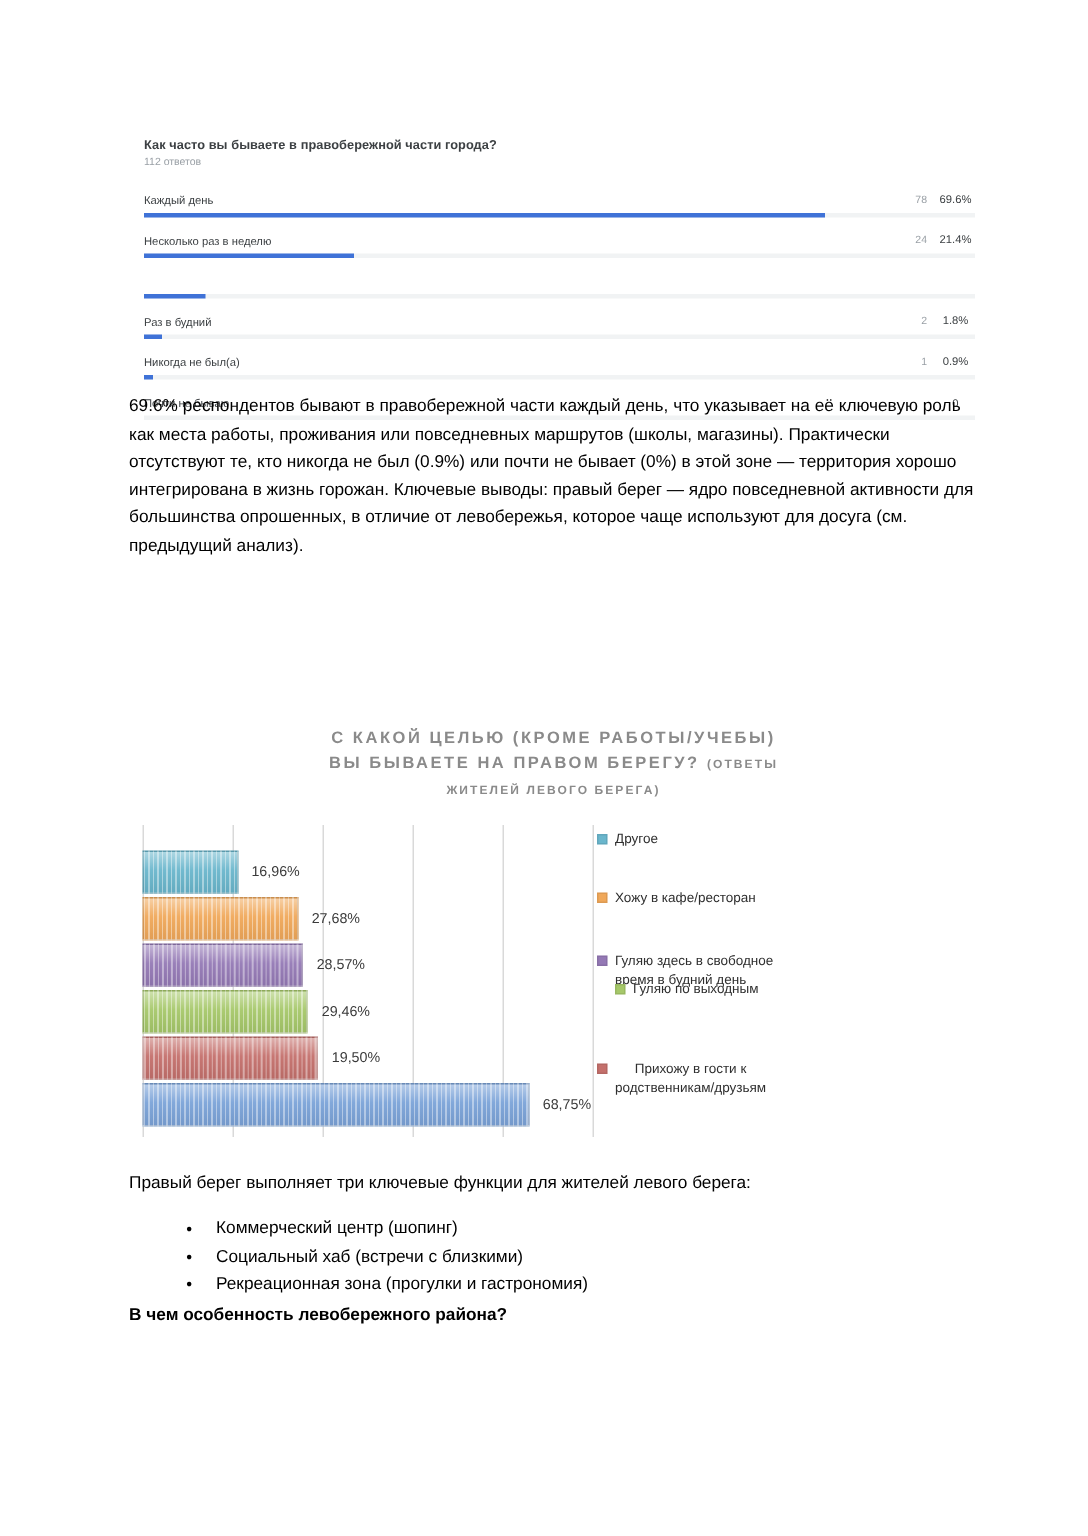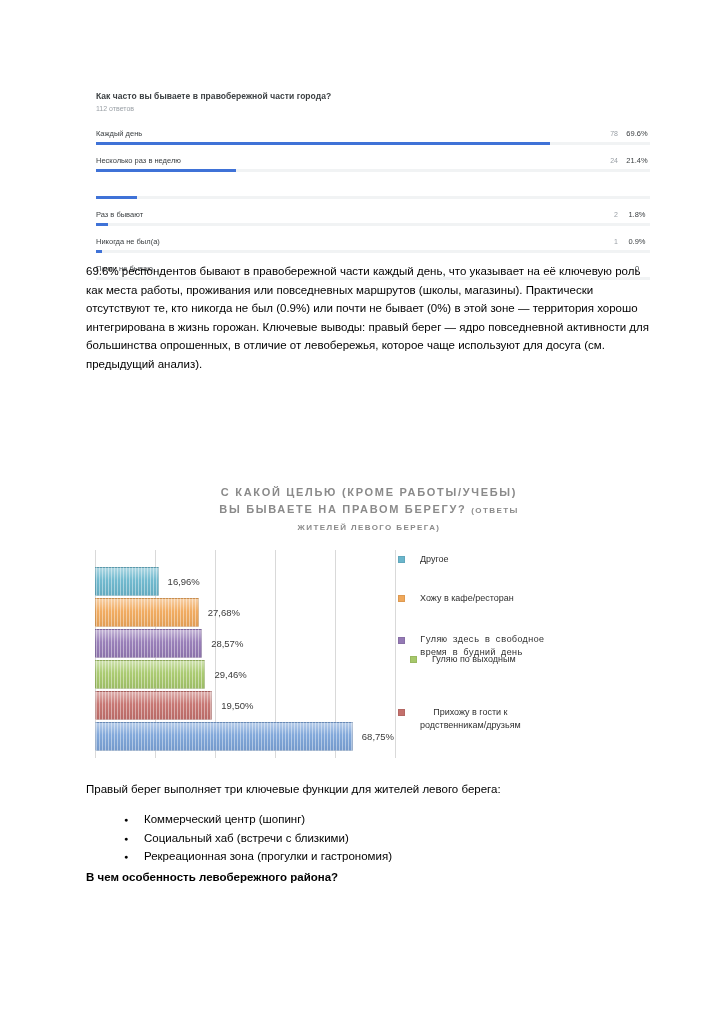--- a/index.html
+++ b/index.html
@@ -194,21 +194,21 @@
     position: absolute;
     left: 312px;
     top: 0;
     width: 254px;
     height: 208px;
   }
   .legend-item {
     position: absolute;
     display: flex;
     align-items: flex-start;
-    gap: 15px;
+    gap: 5px;
     width: 238px;
   }
   .legend-swatch {
     width: 7px;
     height: 7px;
     flex: none;
     margin-top: 2.5px;
     border: 1px solid rgba(0,0,0,0.08);
     box-sizing: border-box;
   }
@@ -287,21 +287,21 @@
           <div class="gform-fill" style="background: rgb(63, 114, 215); width: 25.2126%;"></div>
         </div>
       </div>
       <div class="gform-row">
         <div class="gform-track" style="background: rgb(241, 243, 244);">
           <div class="gform-fill" style="background: rgb(63, 114, 215); width: 7.42241%;"></div>
         </div>
       </div>
       <div class="gform-row">
         <div class="gform-row-top">
-          <div class="gform-opt-label">Раз в бывают</div>
+          <div class="gform-opt-label">Раз в будний</div>
           <div class="gform-opt-stats">
             <span class="gform-count">2</span>
             <span class="gform-pct">1.8%</span>
           </div>
         </div>
         <div class="gform-track" style="background: rgb(241, 243, 244);">
           <div class="gform-fill" style="background: rgb(63, 114, 215); width: 2.12069%;"></div>
         </div>
       </div>
       <div class="gform-row">
@@ -380,21 +380,21 @@
     </div>
     <div class="legend" id="legend">
         <div class="legend-item" style="top: 3px;">
           <span class="legend-swatch" style="background-color: rgb(106, 182, 204);"></span>
           <span class="legend-text">Другое</span>
         </div>
         <div class="legend-item" style="top: 42px;">
           <span class="legend-swatch" style="background-color: rgb(240, 168, 90);"></span>
           <span class="legend-text">Хожу в кафе/ресторан</span>
         </div>
-        <div class="legend-item" style="top: 84px; font-family: Liberation Mono, monospace;">
+        <div class="legend-item" style="top: 84px;">
           <span class="legend-swatch" style="background-color: rgb(148, 121, 181);"></span>
           <span class="legend-text">Гуляю здесь в свободное<br>время в будний день</span>
         </div>
         <div class="legend-item" style="top: 103px; margin-left: 12px;">
           <span class="legend-swatch" style="background-color: rgb(166, 200, 106);"></span>
           <span class="legend-text">Гуляю по выходным</span>
         </div>
         <div class="legend-item" style="top: 156px; text-align: center;">
           <span class="legend-swatch" style="background-color: rgb(196, 112, 108);"></span>
           <span class="legend-text">Прихожу в гости к<br>родственникам/друзьям</span>

